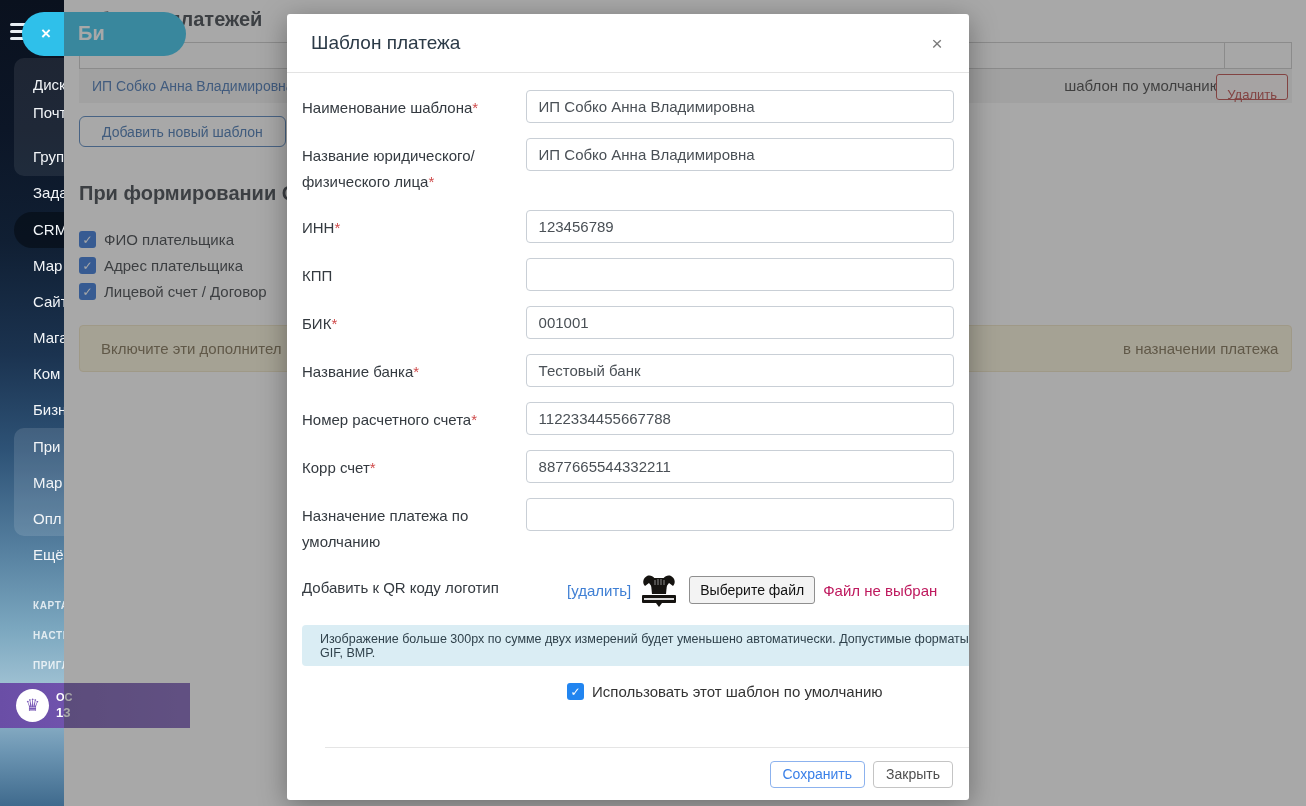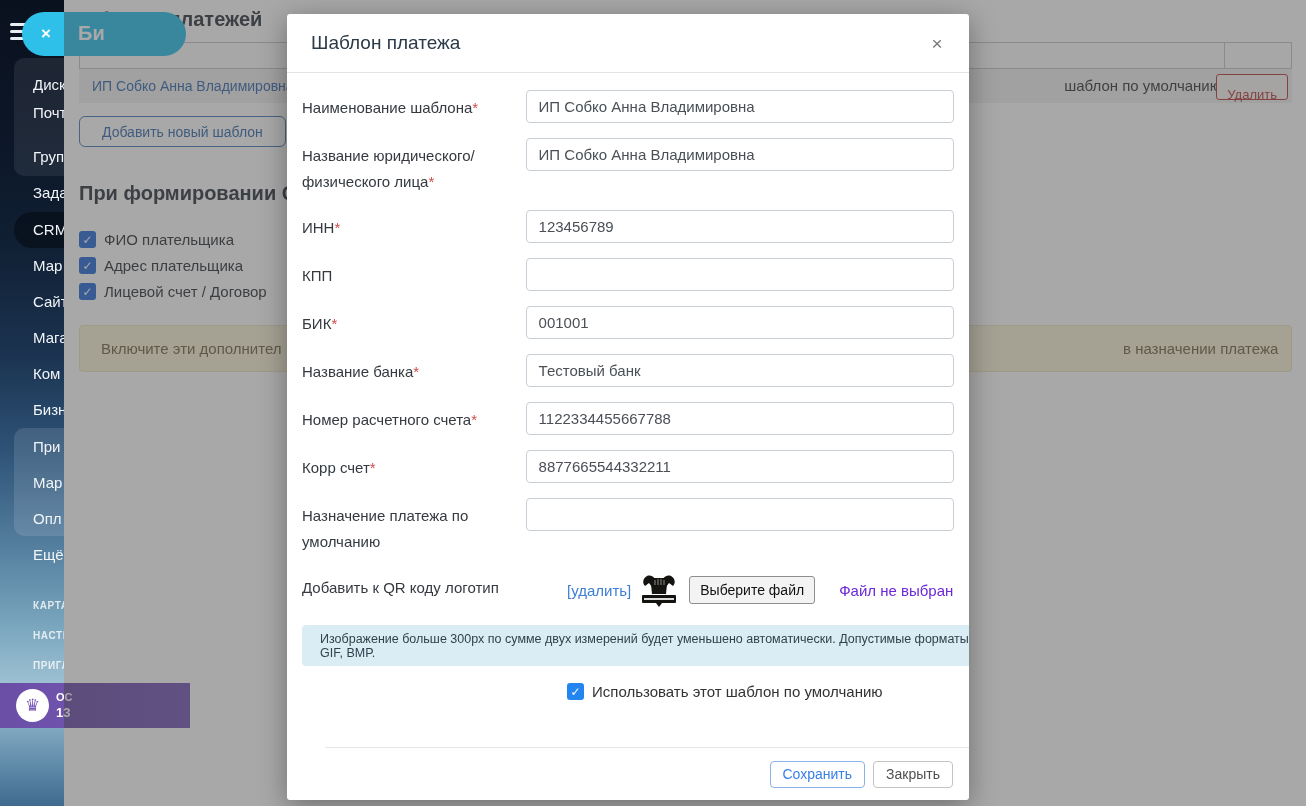--- a/index.html
+++ b/index.html
@@ -70,21 +70,21 @@
   .f-label { width:265px; padding-top:5px; font-size:15px; line-height:26px; color:#343a40; }
   .req { color:#cf4a4a; }
   .f-input { width:503px; height:33px; border:1px solid #c9cfd6; border-radius:4px; background:#fff;
              padding:0 12px; display:flex; align-items:center; font-size:15px; color:#4a5056; }
   .file-row { margin-top:0; }
   .file-ctrls { display:flex; align-items:center; }
   .del-link { font-size:15px; color:#3f7fd4; cursor:pointer; }
   .logo-img { width:40px; height:40px; margin:0 10px 0 8px; }
   .file-btn { height:28px; padding:4px 10px; font-size:14px; color:#111; background:#f3f3f3;
               border:1px solid #8f8f8f; border-radius:3px; }
-  .file-status { font-size:15px; color:#6d28d9; margin-left:24px; }
+  .file-status { font-size:15px; color:#be185d; margin-left:8px; }
   .info-banner { margin-top:8px; width:767px; height:41px; background:#daedf4; border-radius:4px;
                  display:flex; align-items:center; padding:0 18px; font-size:12.5px; color:#30424c; }
   .default-row { margin-top:17px; margin-left:265px; display:flex; align-items:center; gap:8px; }
   .m-chk { width:17px; height:17px; border-radius:3px; background:#2285f0; color:#fff; font-size:12px;
            display:flex; align-items:center; justify-content:center; cursor:pointer; }
   .default-label { font-size:15px; color:#333; }
   .m-foot { position:absolute; left:0; bottom:0; right:0; height:53px; border-top:1px solid #e5e5e5;
             display:flex; justify-content:flex-end; align-items:center; gap:8px; padding:0 16px;margin-left:38px; }
   .btn { height:27px; padding:4px 12px; font-size:14px; border-radius:4px; background:#fff; cursor:pointer; }
   .btn-save { color:#3a80e8; border:1px solid #8cb2ee; }

